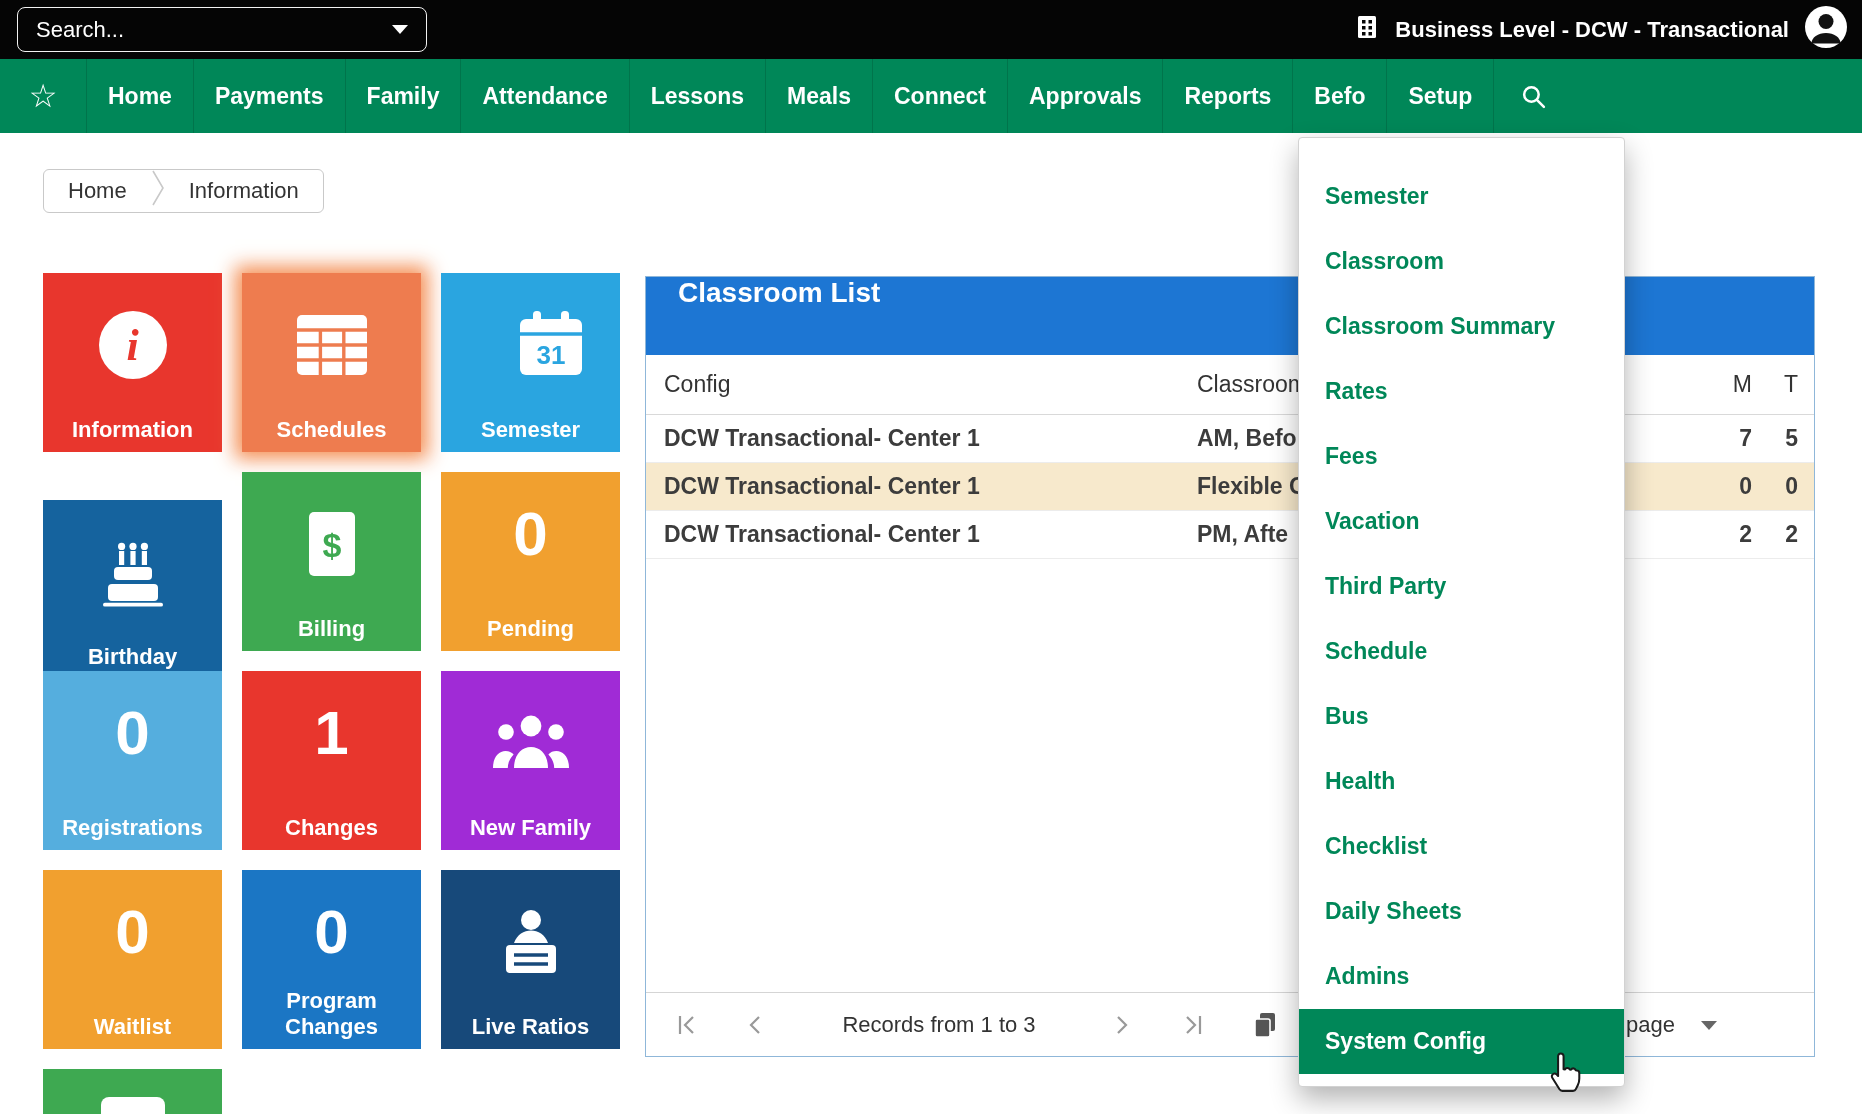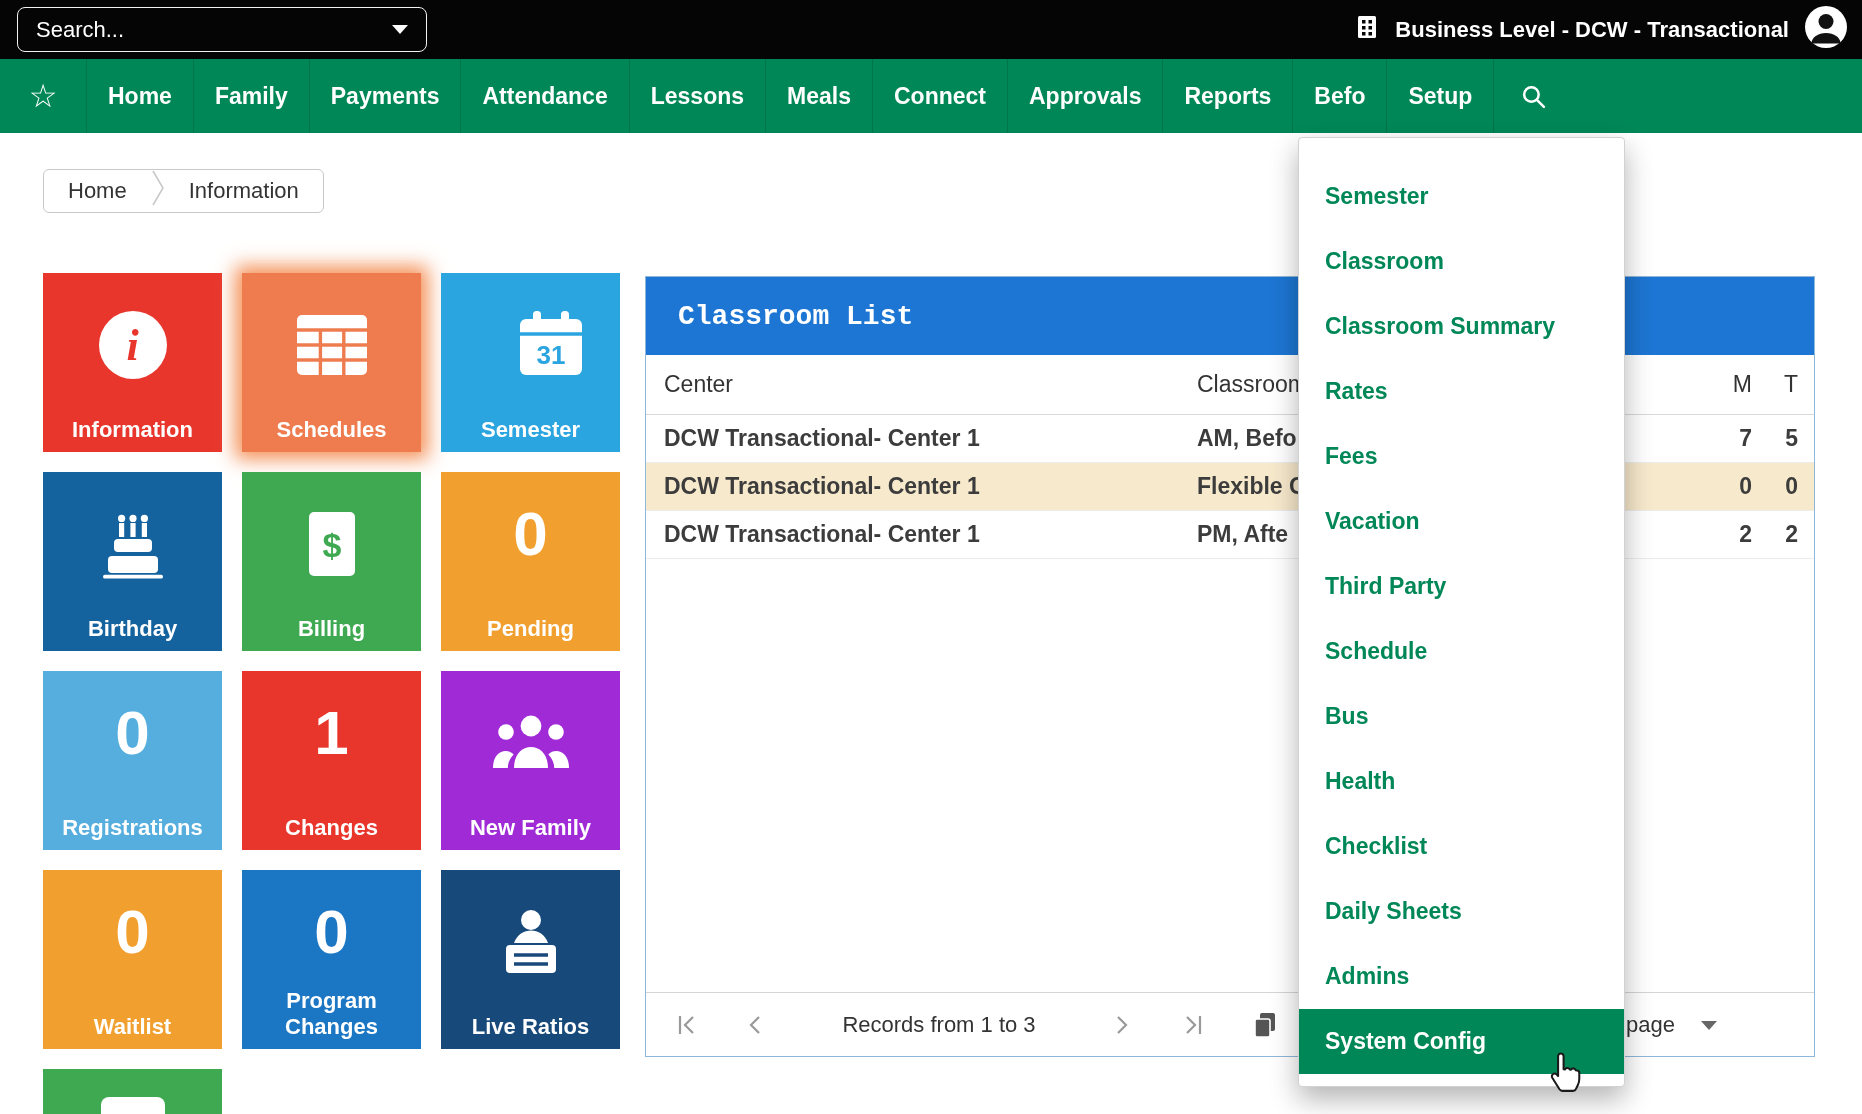--- a/index.html
+++ b/index.html
@@ -38,22 +38,22 @@
   .tile-label{position:absolute;left:6px;right:6px;bottom:10px;text-align:center;font-size:22px;
               font-weight:bold;line-height:1.15;}
   .tile-count{position:absolute;left:0;right:0;top:26px;text-align:center;font-size:62px;font-weight:bold;}
   .circle-i{width:68px;height:68px;background:#fff;border-radius:50%;display:flex;align-items:center;
             justify-content:center;font:italic bold 44px "Liberation Serif", serif;}
   .partial-icon{width:64px;height:40px;background:#fff;border-radius:8px 8px 0 0;margin:28px auto 0;}
 
   
   .panel{position:absolute;left:645px;top:276px;width:1170px;height:781px;background:#fff;
          border:1px solid #8fb7d9;}
-  .panel-header{height:78px;background:#1d76d3;color:#fff;display:flex;align-items:center;
-                padding:0 32px;font-size:28px;font-weight:bold;font-family:Liberation Mono, monospace;}
+  .panel-header{height:78px;background:#1d76d3;color:#fff;display:flex;
+                padding:0 32px;font-size:28px;font-weight:bold;}
   .thead{display:flex;height:60px;align-items:center;border-bottom:1px solid #d9d9d9;
          font-size:23px;color:#333;}
   .trow{display:flex;height:48px;align-items:center;border-bottom:1px solid #ececec;
         font-size:23px;color:#3c3c3c;cursor:pointer;font-weight:bold;}
   .trow.hl{background:#f7e9cc;}
   .col-center{width:551px;padding-left:18px;overflow:hidden;white-space:nowrap;}
   .col-classroom{flex:1;overflow:hidden;white-space:nowrap;}
   .col-m{width:70px;text-align:right;}
   .col-t{width:62px;text-align:right;padding-right:16px;}
   .panel-footer{position:absolute;left:0;right:0;bottom:0;height:64px;border-top:1px solid #d5d5d5;
@@ -105,22 +105,22 @@
             <circle cx="22" cy="16.5" r="7.5" fill="#111"></circle>
             <path d="M7.5 38.5a14.5 10.5 0 0 1 29 0z" fill="#111"></path>
           </svg>
       </span>
     </div>
   </header>
 
   <nav class="navbar">
     <div class="nav-star">☆</div>
     <div class="nav-item">Home</div>
+    <div class="nav-item">Payments</div>
     <div class="nav-item">Family</div>
-    <div class="nav-item">Payments</div>
     <div class="nav-item">Attendance</div>
     <div class="nav-item">Lessons</div>
     <div class="nav-item">Meals</div>
     <div class="nav-item">Connect</div>
     <div class="nav-item">Approvals</div>
     <div class="nav-item">Reports</div>
     <div class="nav-item">Befo</div>
     <div class="nav-item">Setup</div>
     <div class="nav-search">
       <svg width="27" height="27" viewBox="0 0 26 26" fill="none" stroke="#fff" stroke-width="2.4" stroke-linecap="round">
@@ -169,21 +169,21 @@
           <rect x="2.5" y="5" width="31" height="28" rx="3" fill="#fff"></rect>
           <rect x="9" y="1" width="4" height="7" rx="1.8" fill="#fff"></rect>
           <rect x="23" y="1" width="4" height="7" rx="1.8" fill="#fff"></rect>
           <line x1="2.5" y1="12.5" x2="33.5" y2="12.5" stroke="currentColor" stroke-width="1.8"></line>
           <text x="18" y="27.5" text-anchor="middle" font-size="13" font-weight="bold" fill="currentColor" font-family="Liberation Sans, sans-serif">31</text>
         </svg>
     </div>
     <div class="tile-label">Semester</div>
   </div>
 
-  <div class="tile" style="left: 43px; top: 472px; background: rgb(21, 99, 158);">
+  <div class="tile" style="left: 43px; top: 500px; background: rgb(21, 99, 158);">
     <div class="icon-wrap" style="color: rgb(21, 99, 158);">
       <svg width="72" height="72" viewBox="0 0 36 36" fill="#fff">
           <rect x="11" y="7.5" width="2.6" height="7"></rect>
           <rect x="16.7" y="7.5" width="2.6" height="7"></rect>
           <rect x="22.4" y="7.5" width="2.6" height="7"></rect>
           <circle cx="12.3" cy="5.2" r="1.8"></circle>
           <circle cx="18" cy="5.2" r="1.8"></circle>
           <circle cx="23.7" cy="5.2" r="1.8"></circle>
           <rect x="8.5" y="15.5" width="19" height="6.5" rx="2"></rect>
           <rect x="5.5" y="24" width="25" height="8.5" rx="2"></rect>
@@ -259,21 +259,21 @@
 
   <div class="tile" style="left: 43px; top: 1069px; background: rgb(62, 169, 81);">
     <div class="partial-icon"></div>
   </div>
 
   <section class="panel">
     <div class="panel-header">
       <span>Classroom List</span>
     </div>
     <div class="thead">
-      <div class="col-center">Center</div>
+      <div class="col-center">Config</div>
       <div class="col-classroom">Classroom</div>
       <div class="col-m">M</div>
       <div class="col-t">T</div>
     </div>
     <div class="trow">
       <div class="col-center">DCW Transactional- Center 1</div>
       <div class="col-classroom">AM, Befo</div>
       <div class="col-m">7</div>
       <div class="col-t">5</div>
     </div>

